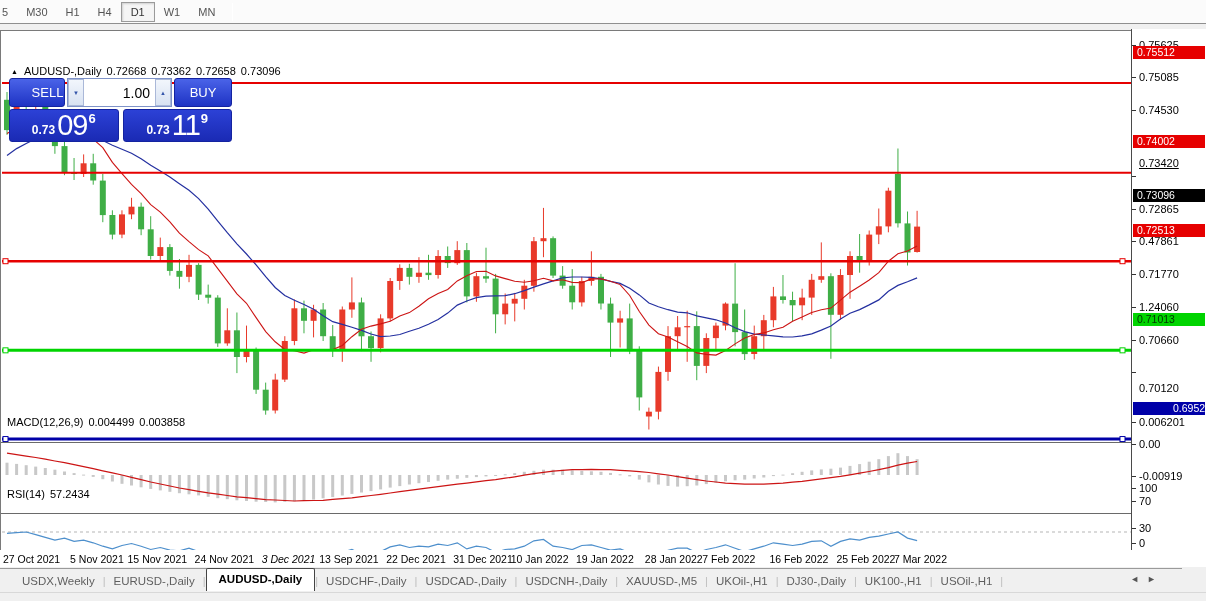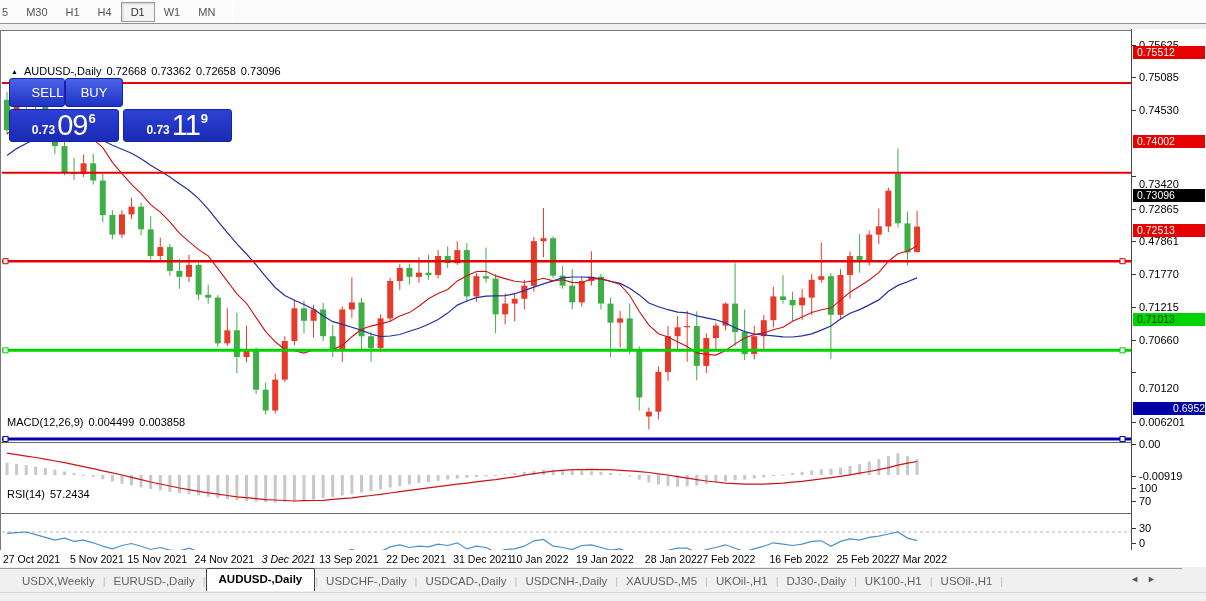--- a/index.html
+++ b/index.html
@@ -415,20 +415,25 @@
         <line x1="896.94" y1="550" x2="896.94" y2="554" stroke="#333" stroke-width="1"></line>
       </svg>
 
     <div id="chart-title">
       <span class="tri">▲</span><span>AUDUSD-,Daily</span><span class="num">0.72668</span><span class="num">0.73362</span><span class="num">0.72658</span><span class="num">0.73096</span>
     </div>
 
     <div id="trade-panel">
       <div id="tp-row1">
         <div id="sell-btn" class="tp-btn">SELL</div>
+        <div id="vol-stepper">
+          <div class="step-btn">▼</div>
+          <input id="vol-input" value="1.00" style="">
+          <div class="step-btn">▲</div>
+        </div>
         <div id="buy-btn" class="tp-btn">BUY</div>
       </div>
       <div id="tp-row2">
         <div class="price-box">
           <span class="pb-small">0.73</span>
           <span class="pb-big">09</span>
           <span class="pb-sup">6</span>
         </div>
         <div class="price-box">
           <span class="pb-small">0.73</span>
@@ -447,29 +452,29 @@
   </div>
 
   <div id="price-axis">
       <div class="ax-tick" style="top: 16.2855px;"></div>
       <div class="ax-label" style="top: 10.2855px;">0.75625</div>
       <div class="ax-tick" style="top: 48.3723px;"></div>
       <div class="ax-label" style="top: 42.3723px;">0.75085</div>
       <div class="ax-tick" style="top: 81.3504px;"></div>
       <div class="ax-label" style="top: 75.3504px;">0.74530</div>
       <div class="ax-tick" style="top: 147.307px;"></div>
-      <div class="ax-label" style="top: 149px;">0.73420</div>
+      <div class="ax-label" style="top: 128px; text-decoration: underline;">0.73420</div>
       <div class="ax-tick" style="top: 180.285px;"></div>
       <div class="ax-label" style="top: 174.285px;">0.72865</div>
       <div class="ax-tick" style="top: 212.372px;"></div>
       <div class="ax-label" style="top: 206.372px;">0.47861</div>
       <div class="ax-tick" style="top: 245.35px;"></div>
       <div class="ax-label" style="top: 239.35px;">0.71770</div>
       <div class="ax-tick" style="top: 278.328px;"></div>
-      <div class="ax-label" style="top: 272.328px;">0.71215</div>
+      <div class="ax-label" style="top: 272.328px;">1.24060</div>
       <div class="ax-tick" style="top: 311.306px;"></div>
       <div class="ax-label" style="top: 305.306px;">0.70660</div>
       <div class="ax-tick" style="top: 343.393px;"></div>
       <div class="ax-label" style="top: 353px;">0.70120</div>
       <div class="ax-box" style="top: 16.5px; background: rgb(230, 0, 0); color: rgb(255, 255, 255);">0.75512</div>
       <div class="ax-box" style="top: 106.224px; background: rgb(230, 0, 0); color: rgb(255, 255, 255);">0.74002</div>
       <div class="ax-box" style="top: 194.701px; background: rgb(230, 0, 0); color: rgb(255, 255, 255);">0.72513</div>
       <div class="ax-box" style="top: 283.831px; background: rgb(0, 212, 0); color: rgb(0, 51, 0);">0.71013</div>
       <div class="ax-box" style="top: 372.545px; background: rgb(0, 0, 168); color: rgb(255, 255, 255); padding-left: 40px;">0.69520</div>
       <div class="ax-box" style="top: 160.059px; background: rgb(0, 0, 0); color: rgb(255, 255, 255);">0.73096</div>

